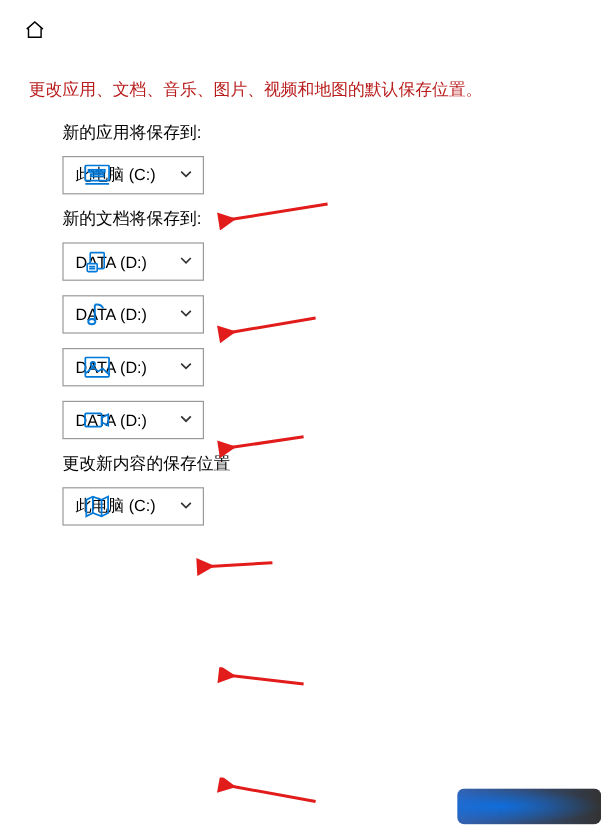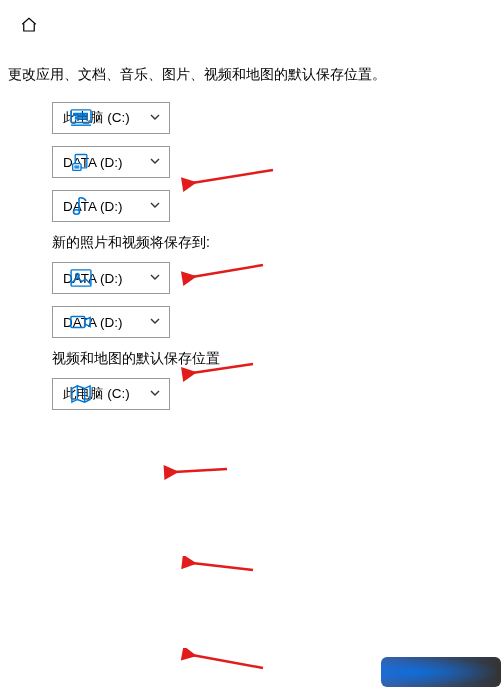--- a/index.html
+++ b/index.html
@@ -26,22 +26,22 @@
     display:flex;
     align-items:center;
     justify-content:center;
   }
   .title {
     font-size: 26px;
     font-weight: 400;
   }
   .subheader {
     font-size: 14px;
-    padding: 22px 18px 10px 8px;
-    color:#000000;
+    padding: 22px 18px 10px 24px;
+    color:#b91c1c;
   }
   .section {
     padding: 8px 18px 4px 52px;
     position: relative;
   }
   .section-label {
     font-size: 14px;
     margin-bottom: 10px;
   }
   .row {
@@ -100,20 +100,21 @@
     <svg width="18" height="18" viewBox="0 0 24 24" fill="none" stroke="#000" stroke-width="1.6">
       <path d="M3 11 L12 3 L21 11"></path>
       <path d="M5 10 V20 H19 V10"></path>
     </svg>
   </div>
 </div>
 
 <div class="subheader">更改应用、文档、音乐、图片、视频和地图的默认保存位置。</div>
 
 <div class="section">
+  <div class="section-label">新的应用将保存到:</div>
   <div class="row">
     <div class="section-icon">
       <svg width="22" height="18" viewBox="0 0 24 20" fill="none" stroke="#0078D7" stroke-width="1.6">
         <rect x="1" y="1" width="22" height="14" rx="1"></rect>
         <rect x="4" y="5" width="3" height="2"></rect>
           <rect x="8" y="5" width="3" height="2"></rect>
           <rect x="12" y="5" width="3" height="2"></rect>
           <rect x="16" y="5" width="3" height="2"></rect>
         <rect x="6" y="9" width="12" height="2"></rect>
         <line x1="1" y1="18" x2="23" y2="18"></line>
@@ -124,20 +125,21 @@
       <span class="chevron">
         <svg width="12" height="12" viewBox="0 0 12 12" fill="none" stroke="#333" stroke-width="1.4">
             <path d="M2 4 L6 8 L10 4"></path>
           </svg>
       </span>
     </div>
   </div>
 </div>
 
 <div class="section">
+  <div class="section-label">新的文档将保存到:</div>
   <div class="row">
     <div class="section-icon">
       <svg width="20" height="20" viewBox="0 0 24 24" fill="none" stroke="#0078D7" stroke-width="1.6">
         <rect x="5" y="3" width="14" height="16" rx="1"></rect>
         <rect x="2" y="14" width="10" height="8" rx="1" fill="#fff"></rect>
         <line x1="4" y1="17" x2="10" y2="17"></line>
           <line x1="4" y1="19" x2="10" y2="19"></line>
       </svg>
     </div>
     <div class="combo">
@@ -165,21 +167,20 @@
       <span class="chevron">
         <svg width="12" height="12" viewBox="0 0 12 12" fill="none" stroke="#333" stroke-width="1.4">
             <path d="M2 4 L6 8 L10 4"></path>
           </svg>
       </span>
     </div>
   </div>
 </div>
 
 <div class="section">
-  <div class="section-label">新的照片和视频将保存到:</div>
   <div class="row">
     <div class="section-icon">
       <svg width="22" height="18" viewBox="0 0 24 20" fill="none" stroke="#0078D7" stroke-width="1.6">
         <rect x="1" y="1" width="22" height="18" rx="1"></rect>
         <circle cx="8" cy="7" r="2"></circle>
         <path d="M1 16 L8 10 L13 14 L17 11 L23 17"></path>
       </svg>
     </div>
     <div class="combo">
       <span class="combo-text">DATA (D:)</span>
@@ -205,21 +206,21 @@
       <span class="chevron">
         <svg width="12" height="12" viewBox="0 0 12 12" fill="none" stroke="#333" stroke-width="1.4">
             <path d="M2 4 L6 8 L10 4"></path>
           </svg>
       </span>
     </div>
   </div>
 </div>
 
 <div class="section">
-  <div class="section-label">视频和地图的默认保存位置</div>
+  <div class="section-label">更改新内容的保存位置</div>
   <div class="row">
     <div class="section-icon">
       <svg width="22" height="20" viewBox="0 0 24 22" fill="none" stroke="#0078D7" stroke-width="1.6">
         <path d="M2 5 L8 2 L16 5 L22 2 V17 L16 20 L8 17 L2 20 Z"></path>
         <line x1="8" y1="2" x2="8" y2="17"></line>
         <line x1="16" y1="5" x2="16" y2="20"></line>
       </svg>
     </div>
     <div class="combo">
       <span class="combo-text">此电脑 (C:)</span>

